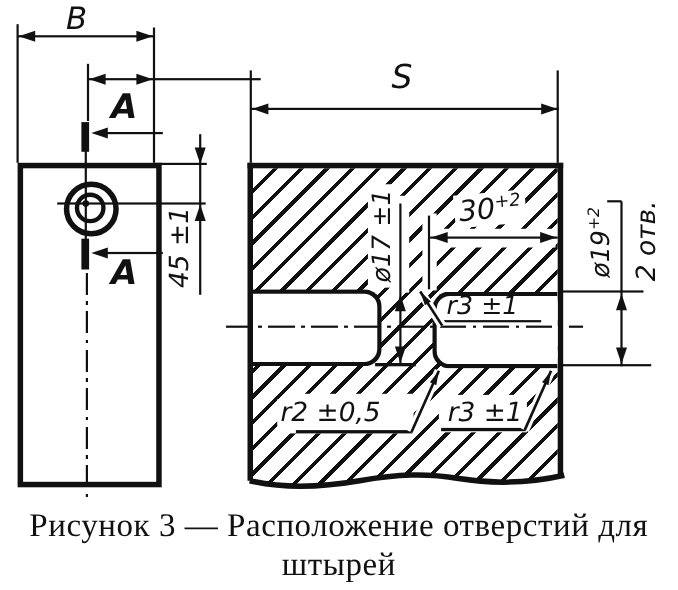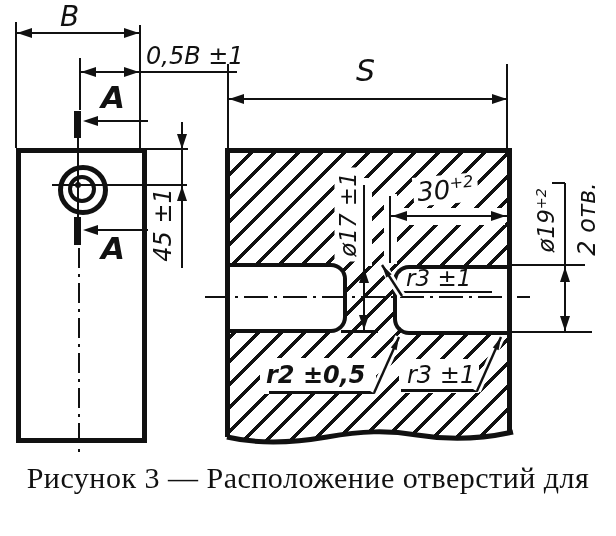--- a/index.html
+++ b/index.html
@@ -28,21 +28,20 @@
   <div class="ln" style="left:139px;top:25px;width:2px;height:123px;"></div>
   <div class="ln" style="left:16px;top:32px;width:124px;height:2px;"></div>
   <div class="ar" style="left:17px;top:28px;border-width:5px 15px 5px 0;border-right-color:#111;"></div>
   <div class="ar" style="left:124px;top:28px;border-width:5px 0 5px 15px;border-left-color:#111;"></div>
   <div class="lbl" style="left:60px;top:3px;font-size:28px;">B</div>
 
   <div class="ln" style="left:79px;top:58px;width:2px;height:52px;"></div>
   <div class="ln" style="left:80px;top:71px;width:157px;height:2px;"></div>
   <div class="ar" style="left:81px;top:67px;border-width:5px 15px 5px 0;border-right-color:#111;"></div>
   <div class="ar" style="left:124px;top:67px;border-width:5px 0 5px 15px;border-left-color:#111;"></div>
-  <div class="lbl" style="left:146px;top:44px;font-size:24px;">0,5B ±1</div>
 
   <div class="ln" style="left:77px;top:136px;width:2px;height:96px;"></div>
   <div class="ln" style="left:74px;top:111px;width:7px;height:27px;"></div>
   <div class="ln" style="left:74px;top:217px;width:7px;height:28px;"></div>
   <div class="ln" style="left:88px;top:120px;width:60px;height:2px;"></div>
   <div class="ar" style="left:83px;top:116px;border-width:5px 15px 5px 0;border-right-color:#111;"></div>
   <div class="lbl" style="left:101px;top:82px;font-size:31px;font-weight:bold;">A</div>
   <div class="ln" style="left:88px;top:229px;width:60px;height:2px;"></div>
   <div class="ar" style="left:83px;top:225px;border-width:5px 15px 5px 0;border-right-color:#111;"></div>
   <div class="lbl" style="left:101px;top:233px;font-size:31px;font-weight:bold;">A</div>
@@ -110,32 +109,33 @@
 
   <div class="lbl" style="left:406px;top:267px;font-size:23px;">r3 ±1</div>
   <div class="ln" style="left:400px;top:291px;width:92px;height:2px;"></div>
   <svg style="position:absolute;left:374px;top:256px;" width="32" height="44" viewBox="0 0 32 44">
     <line x1="28" y1="40" x2="8" y2="9" stroke="#fff" stroke-width="8"></line>
     <line x1="28" y1="40" x2="8" y2="9" stroke="#111" stroke-width="2.4"></line>
     <polygon points="8,9 17.7,18.2 12.3,21.6" fill="#111"></polygon>
   </svg>
 
   <div class="halo" style="left:260px;top:358px;width:116px;height:36px;"></div>
-  <div class="lbl" style="left:263px;top:363px;font-size:24px;background:#fff;padding:0 3px;font-weight:bold;">r2 ±0,5</div>
+  <div class="lbl" style="left:252px;top:363px;font-size:24px;background:#fff;padding:0 3px;">r2 ±0,5</div>
   <div class="ln" style="left:269px;top:391px;width:106px;height:3px;"></div>
   <svg style="position:absolute;left:368px;top:330px;" width="40" height="68" viewBox="0 0 40 68">
     <line x1="6" y1="63" x2="31" y2="7" stroke="#fff" stroke-width="8"></line>
     <line x1="6" y1="63" x2="31" y2="7" stroke="#111" stroke-width="2.4"></line>
     <polygon points="31,7 28.6,20.2 22.8,17.6" fill="#111"></polygon>
   </svg>
 
   <div class="halo" style="left:399px;top:359px;width:80px;height:34px;"></div>
   <div class="lbl" style="left:404px;top:363px;font-size:24px;background:#fff;padding:0 3px;">r3 ±1</div>
   <div class="ln" style="left:401px;top:389px;width:77px;height:3px;"></div>
   <svg style="position:absolute;left:471px;top:330px;" width="38" height="66" viewBox="0 0 38 66">
     <line x1="6" y1="61" x2="30" y2="7" stroke="#fff" stroke-width="8"></line>
     <line x1="6" y1="61" x2="30" y2="7" stroke="#111" stroke-width="2.4"></line>
     <polygon points="30,7 27.6,20.2 21.8,17.6" fill="#111"></polygon>
   </svg>
 
   <div class="cap" style="top:461px;">Рисунок  3 — Расположение отверстий для</div>
+  <div class="cap" style="top:497px;">штырей</div>
 
 </div>
 
 </body></html>

